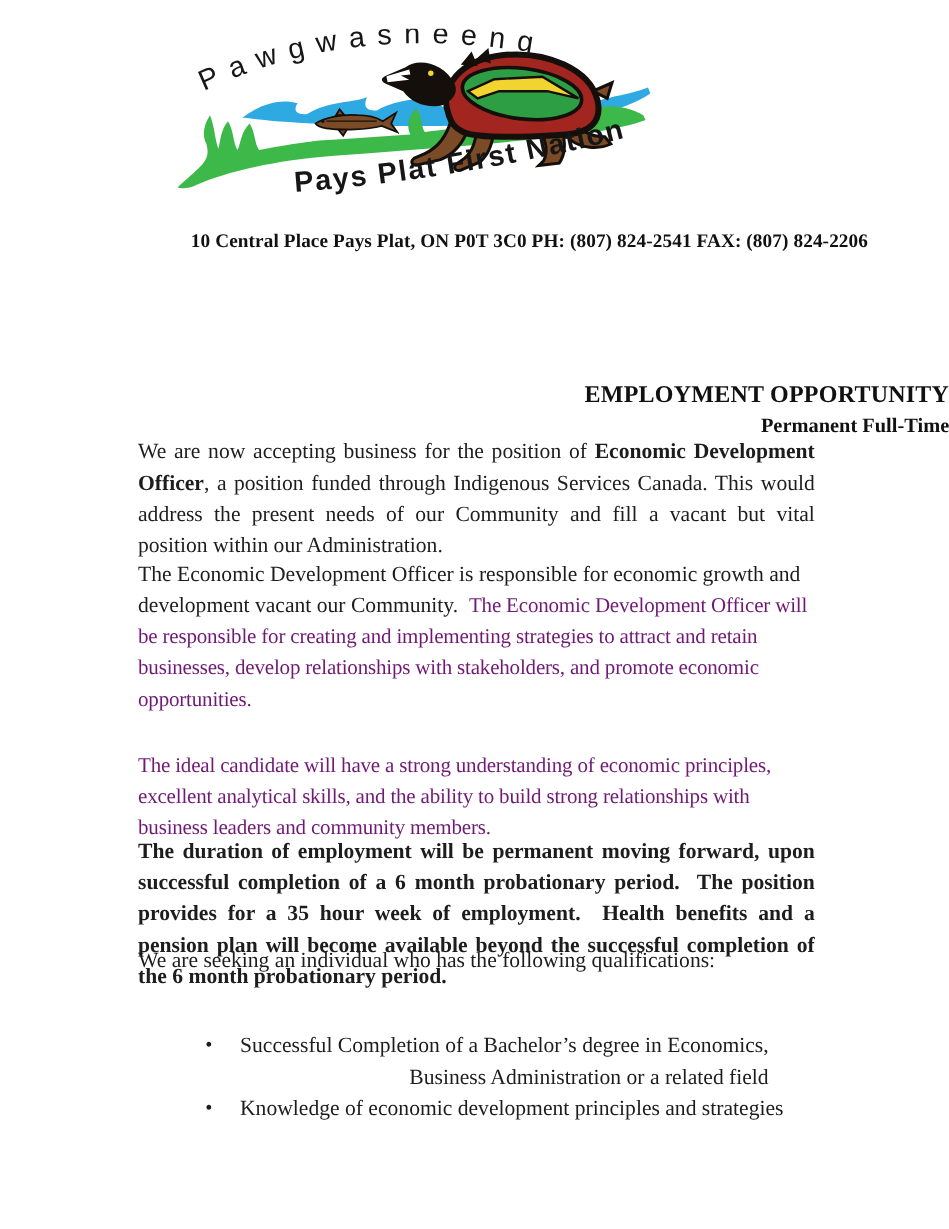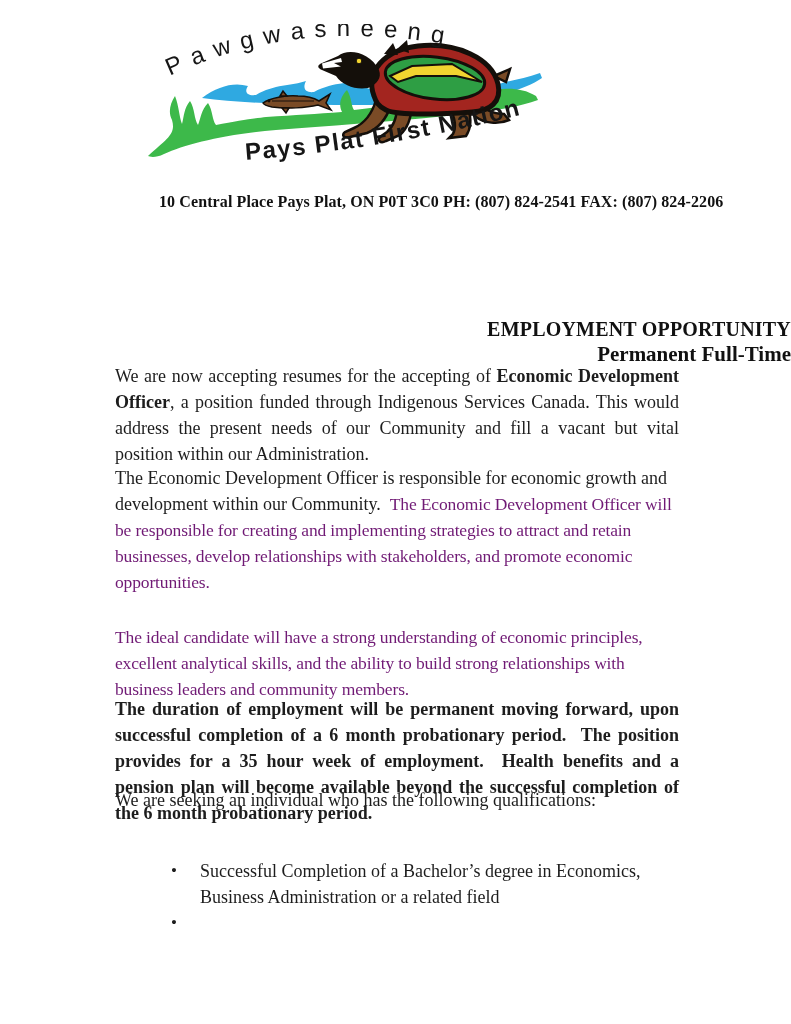--- a/index.html
+++ b/index.html
@@ -14,40 +14,40 @@
   .arc-bottom-text{font-family:"Liberation Sans","DejaVu Sans",sans-serif;font-size:24px;
                 font-weight:700;letter-spacing:1.5px;fill:#161616;}
 
   
   .address{position:absolute;left:115px;top:193px;width:562px;
            font-size:16px;font-weight:bold;color:#111;white-space:nowrap;letter-spacing:.1px;margin-left:44px;}
 
   
   .title-block{position:absolute;left:0;top:285px;width:791px;text-align:right;color:#111;margin-top:32px;}
   .title-line1{font-size:20px;font-weight:bold;line-height:25px;letter-spacing:.2px;}
-  .title-line2{font-size:21px;font-weight:bold;line-height:25px;}
+  .title-line2{font-size:17px;font-weight:bold;line-height:25px;}
 
   
   .para{position:absolute;left:115px;width:564px;font-size:18px;line-height:26px;
         white-space:pre-wrap;}
   .justify{text-align:justify;}
   .p1{top:363px;}
   .p2{top:465px;}
   .p3{top:624px;}
   .p4{top:696px;font-weight:bold;}
   .p5{top:787px;}
   .accent{color:#701a75;}
   .accent-size{font-size:17.5px;letter-spacing:-0.15px;}
   .b{font-weight:bold;}
 
   
   .quals{position:absolute;left:115px;top:858px;width:564px;margin:0;padding:0;list-style:none;}
   .quals li{display:flex;font-size:18px;line-height:26px;}
   .quals .marker{width:29px;padding-left:56px;flex:none;font-size:17px;}
-  .quals .li-text{white-space:pre-wrap;}
+  .quals .li-text{white-space:pre-wrap;text-align:right;}
 </style>
 </head>
 <body>
 
 <div class="page">
 
   <div class="logo">
     <svg viewBox="0 0 402 142">
       <defs>
         <path id="arcTop" d="M 24,52 C 100,16 190,0 312,22" fill="none"></path>
@@ -120,34 +120,35 @@
     </svg>
   </div>
 
   <div class="address">10 Central Place Pays Plat, ON P0T 3C0 PH: (807) 824-2541 FAX: (807) 824-2206</div>
 
   <div class="title-block">
     <div class="title-line1">EMPLOYMENT OPPORTUNITY</div>
     <div class="title-line2">Permanent Full-Time</div>
   </div>
 
-  <div class="para justify p1"><span>We are now accepting resumes for the accepting of </span><span class="b">Economic Development Officer</span><span>, a position funded through Indigenous Services Canada. This would address the present needs of our Community and fill a vacant but vital position within our Administration.</span></div>
+  <div class="para justify p1"><span>We are now accepting business for the position of </span><span class="b">Economic Development Officer</span><span>, a position funded through Indigenous Services Canada. This would address the present needs of our Community and fill a vacant but vital position within our Administration.</span></div>
 
-  <div class="para p2"><span>The Economic Development Officer is responsible for economic growth and development within our Community.  </span><span class="accent accent-size">The Economic Development Officer will be responsible for creating and implementing strategies to attract and retain businesses, develop relationships with stakeholders, and promote economic opportunities.</span></div>
+  <div class="para p2"><span>The Economic Development Officer is responsible for economic growth and development vacant our Community.  </span><span class="accent accent-size">The Economic Development Officer will be responsible for creating and implementing strategies to attract and retain businesses, develop relationships with stakeholders, and promote economic opportunities.</span></div>
 
   <div class="para accent accent-size p3">The ideal candidate will have a strong understanding of economic principles, excellent analytical skills, and the ability to build strong relationships with business leaders and community members.</div>
 
   <div class="para justify p4">The duration of employment will be permanent moving forward, upon successful completion of a 6 month probationary period.  The position provides for a 35 hour week of employment.  Health benefits and a pension plan will become available beyond the successful completion of the 6 month probationary period.</div>
 
   <div class="para p5">We are seeking an individual who has the following qualifications:</div>
 
   <ul class="quals">
     <li>
       <span class="marker">•</span>
       <span class="li-text">Successful Completion of a Bachelor’s degree in Economics,
 Business Administration or a related field</span>
     </li>
     <li>
       <span class="marker">•</span>
+      <span class="li-text">Knowledge of economic development principles and strategies</span>
     </li>
   </ul>
 
 </div>
 
 </body></html>

